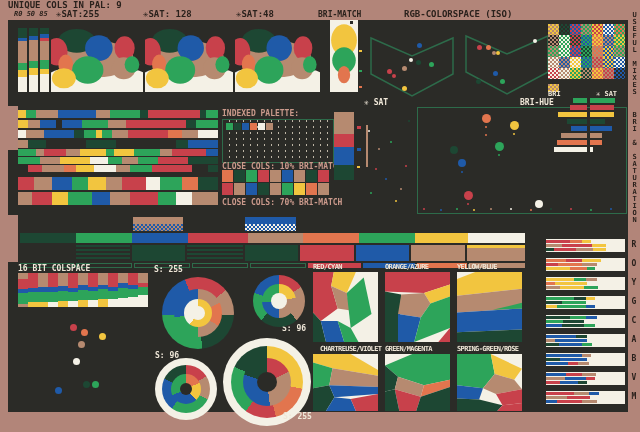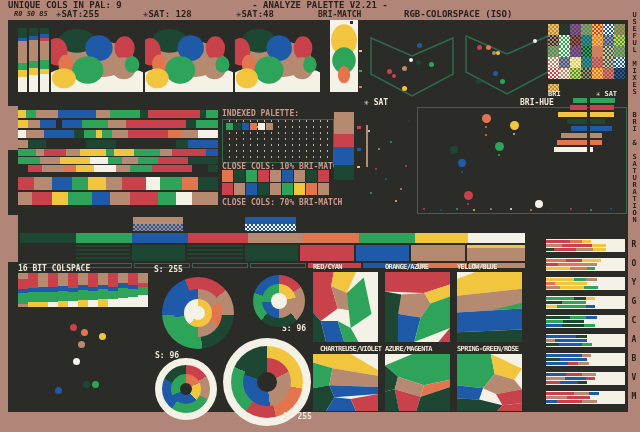--- a/index.html
+++ b/index.html
@@ -42,21 +42,20 @@
   #footer{position:absolute;left:0;top:412px;width:640px;height:20px;background:#b28579;z-index:10;
           box-shadow:0 -1px 0 #8a645a;}
   svg{display:block;}
 </style>
 </head>
 <body>
 
 <div class="page">
 
   <span class="lab f9 ink" style="left:8px;top:1px">UNIQUE COLS IN PAL: 9</span>
-  <span class="lab f9 ink" style="left:50%;top:1px;transform:translateX(-50%)">- ANALYZE PALETTE V2.21 -</span>
   <span class="lab f7 ink it" style="left:14px;top:11px">R0 50 85</span>
   <span class="lab f9 ink" style="left:56px;top:10px">✳SAT:255</span>
   <span class="lab f9 ink" style="left:143px;top:10px">✳SAT: 128</span>
   <span class="lab f9 ink" style="left:236px;top:10px">✳SAT:48</span>
   <span class="lab f8 ink" style="left:318px;top:11px">BRI-MATCH</span>
   <span class="lab f9 ink" style="left:404px;top:10px">RGB-COLORSPACE (ISO)</span>
 
   <div id="main"></div>
 
   <div class="cols" style="left:18px;top:28px;width:31px;height:64px">
@@ -623,21 +622,21 @@
     </svg>
   <svg class="abs" style="left:457px;top:272px;background:#f4f1e6" width="65" height="70" viewBox="0 0 100 100" preserveAspectRatio="none">
       <polygon points="0,0 100,0 100,24 0,34" fill="#f2c53f"></polygon>
       <polygon points="0,0 28,0 0,10" fill="#f4f1e6"></polygon>
       <polygon points="0,34 100,24 100,52 0,58" fill="#b68a70"></polygon>
       <polygon points="0,58 100,52 100,82 0,86" fill="#1f5aa8"></polygon>
       <polygon points="0,86 100,82 100,100 0,100" fill="#1d4733"></polygon>
       <polygon points="100,44 100,52 55,54" fill="#2da45a"></polygon>
     </svg>
   <span class="lab f7 lt tight" style="left:320px;top:346px">CHARTREUSE/VIOLET</span>
-  <span class="lab f7 lt tight" style="left:385px;top:346px">AZURE/MAGENTA</span>
+  <span class="lab f7 lt tight" style="left:385px;top:346px">GREEN/MAGENTA</span>
   <span class="lab f7 lt tight" style="left:457px;top:346px">SPRING-GREEN/ROSE</span>
   <svg class="abs" style="left:313px;top:354px;background:#f4f1e6" width="65" height="57" viewBox="0 0 100 100" preserveAspectRatio="none">
       <polygon points="0,0 100,0 100,38 30,25 0,15" fill="#f2c53f"></polygon>
       <polygon points="58,0 100,0 100,28" fill="#f4f1e6"></polygon>
       <polygon points="0,15 30,25 25,55 0,60" fill="#2da45a"></polygon>
       <polygon points="30,25 100,38 100,58 25,55" fill="#b68a70"></polygon>
       <polygon points="0,60 25,55 33,76 20,100 0,100" fill="#1d4733"></polygon>
       <polygon points="25,55 100,58 100,70 33,76" fill="#1f5aa8"></polygon>
       <polygon points="33,76 58,79 66,100 20,100" fill="#1f5aa8"></polygon>
       <polygon points="58,79 100,70 100,100 66,100" fill="#c8414b"></polygon>

